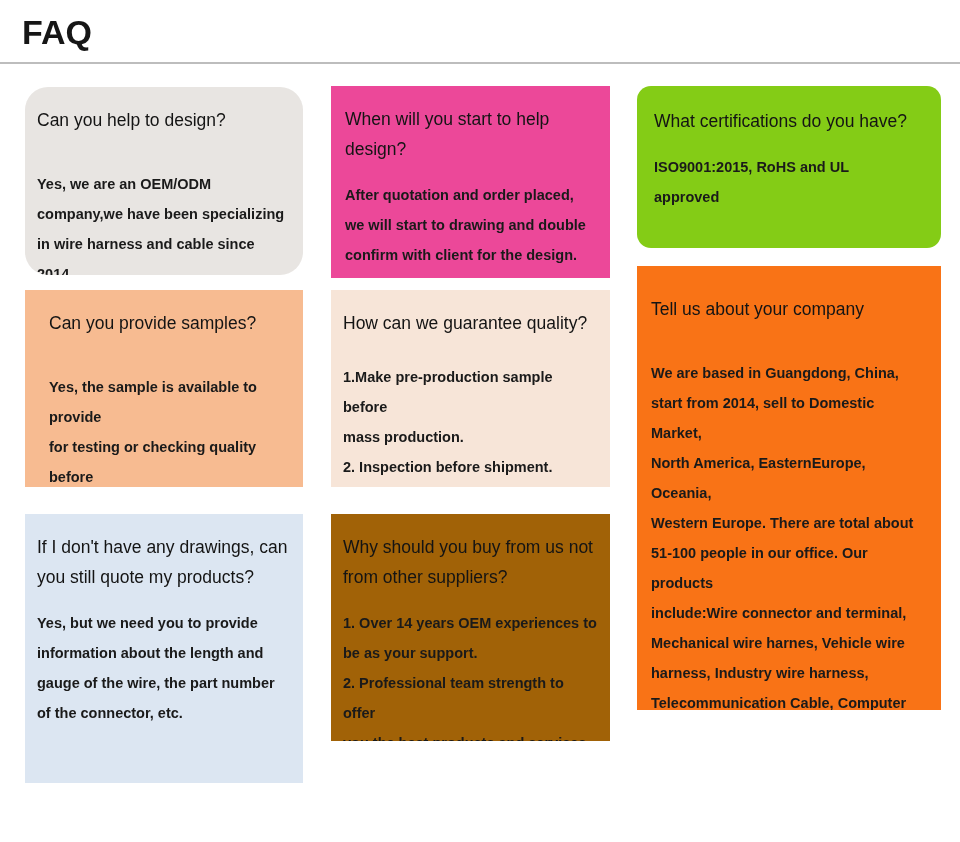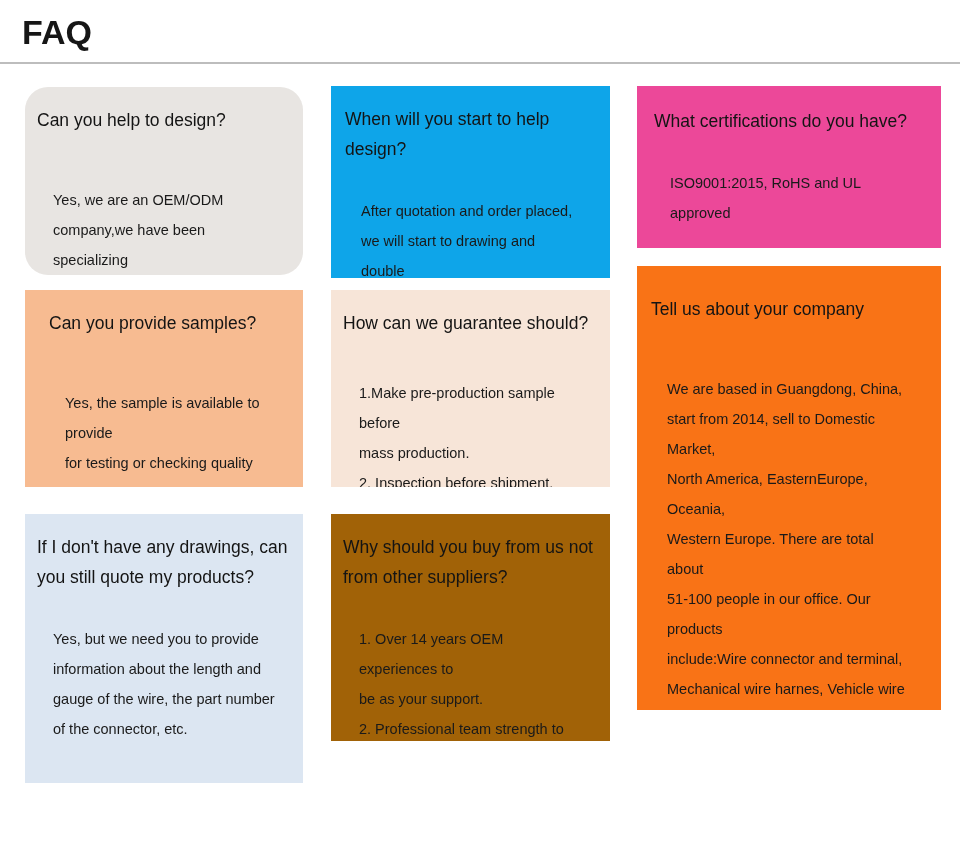--- a/index.html
+++ b/index.html
@@ -55,24 +55,24 @@
     overflow: hidden;
   }
   .card-question {
     margin: 0;
     font-size: 17.5px;
     line-height: 30px;
     font-weight: normal;
     color: #141414;
   }
   .card-answer {
-    margin: 16px;
+    margin: 0;
     font-size: 14.5px;
     line-height: 30px;
-    font-weight: normal;
+    font-weight: bold;
     color: #1a1a1a;
     white-space: pre-line;
   }
   .gap-sm { height: 16px; }
   .gap-md { height: 24px; }
   .gap-lg { height: 34px; }
 
   
   #card-design        { left: 25px;  top: 87px;  width: 278px; height: 188px; background: #e8e5e2; padding: 18px 14px 0 12px; border-radius: 23px; }
   #card-start-design  { left: 331px; top: 86px;  width: 279px; height: 192px; background: #c5e0a5; padding: 18px 14px 0 14px; }
@@ -96,45 +96,45 @@
   </div>
 
   <div class="card" id="card-design" style="background: rgb(232, 229, 226);">
     <p class="card-question">Can you help to design?</p>
     <div class="gap-lg"></div>
     <p class="card-answer">Yes, we are an OEM/ODM
 company,we have been specializing
 in wire harness and cable since 2014.</p>
   </div>
 
-  <div class="card" id="card-start-design" style="background: #0ea5e9;">
+  <div class="card" id="card-start-design" style="background: #ec4899;">
     <p class="card-question">When will you start to help design?</p>
     <div class="gap-sm"></div>
     <p class="card-answer">After quotation and order placed,
 we will start to drawing and double
 confirm with client for the design.</p>
   </div>
 
-  <div class="card" id="card-certs" style="background: #ec4899;">
+  <div class="card" id="card-certs" style="background: #84cc16; border-radius: 14px;">
     <p class="card-question">What certifications do you have?</p>
     <div class="gap-sm"></div>
     <p class="card-answer">ISO9001:2015, RoHS and UL
 approved</p>
   </div>
 
   <div class="card" id="card-samples" style="background: rgb(247, 187, 145);">
     <p class="card-question">Can you provide samples?</p>
     <div class="gap-lg"></div>
     <p class="card-answer">Yes, the sample is available to provide
 for testing or checking quality before
 mass production.</p>
   </div>
 
   <div class="card" id="card-quality" style="background: rgb(247, 229, 216);">
-    <p class="card-question">How can we guarantee should?</p>
+    <p class="card-question">How can we guarantee quality?</p>
     <div class="gap-md"></div>
     <p class="card-answer">1.Make pre-production sample before
 mass production.
 2. Inspection before shipment.</p>
   </div>
 
   <div class="card" id="card-company" style="background: #f97316;">
     <p class="card-question">Tell us about your company</p>
     <div class="gap-lg"></div>
     <p class="card-answer">We are based in Guangdong, China,

